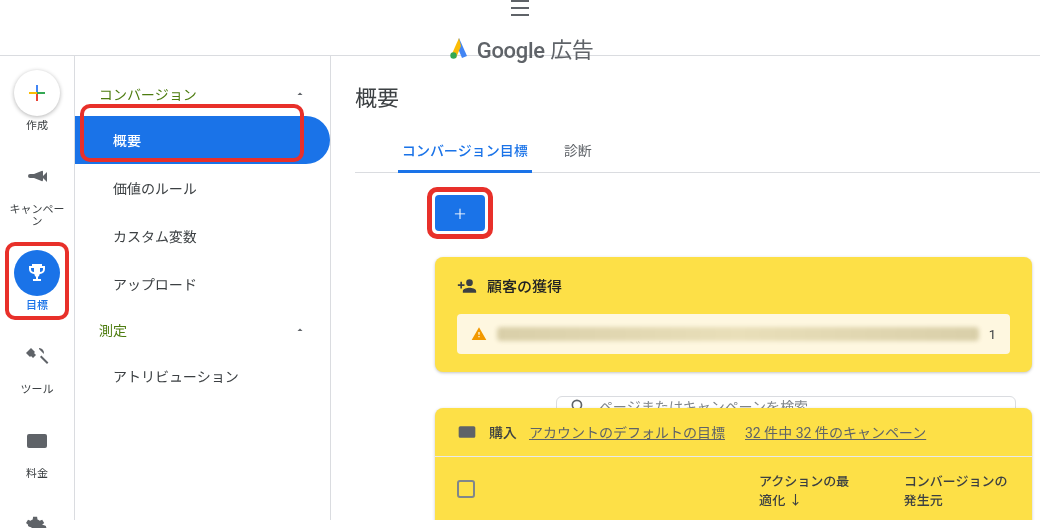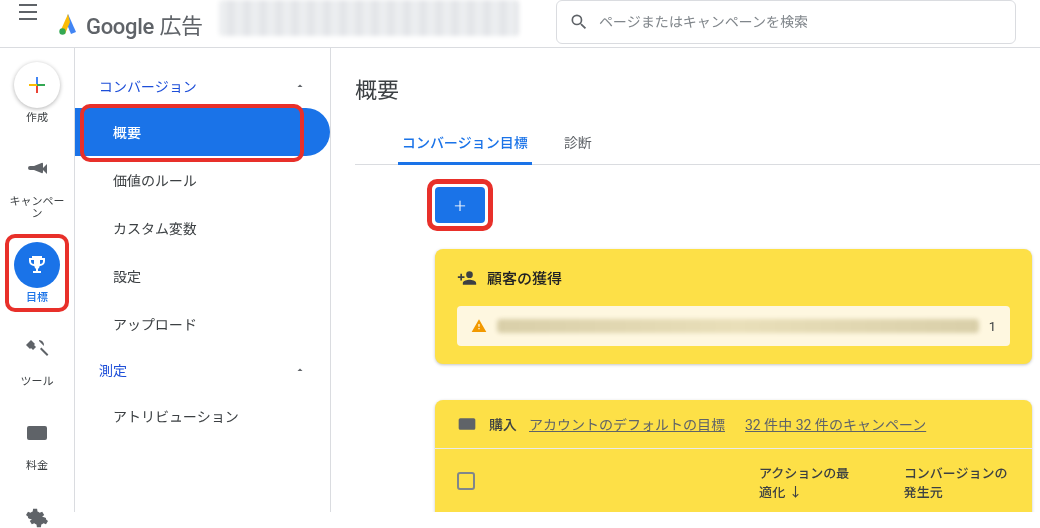--- a/index.html
+++ b/index.html
@@ -1,19 +1,19 @@
 <!DOCTYPE html>
 <html><head>
   <meta charset="utf-8">
   <style>
     * { margin: 0; padding: 0; box-sizing: border-box; font-family: "Roboto", "Noto Sans JP", Arial, sans-serif; }
     body { background: #fff; color: #3c4043; overflow: hidden; width: 1040px; height: 528px; }
 
     
-    .topbar { height: 48px; display: flex; border-bottom: 1px solid #dadce0; padding: 0 16px; gap: 16px; }
+    .topbar { height: 56px; display: flex; align-items: center; border-bottom: 1px solid #dadce0; padding: 0 16px; gap: 16px; flex-direction: column; }
     .hamburger { width: 24px; height: 24px; cursor: pointer; display: flex; flex-direction: column; justify-content: center; gap: 5px; }
     .hamburger span { display: block; height: 2px; background: #5f6368; width: 18px; margin: 0 auto; }
     .logo-wrap { display: flex; align-items: center; gap: 6px; }
     .logo-mark { width: 24px; height: 24px; }
     .logo-text { font-size: 22px; color: #5f6368; letter-spacing: -0.3px; }
     .logo-text .g { font-weight: 500; }
     .blur-strip { flex: 0 0 300px; height: 36px; border-radius: 4px; background: repeating-linear-gradient(90deg,#eceef0 0 8px,#e4e6e9 8px 16px); filter: blur(2px); }
     .search-box { margin-left: auto; margin-right: 8px; width: 460px; height: 44px; border: 1px solid #dadce0; border-radius: 6px; display: flex; align-items: center; padding: 0 12px; gap: 10px; color: #5f6368; }
     .search-box input { border: none; outline: none; flex: 1; font-size: 14px; color: #3c4043; background: transparent; }
     .search-box input::placeholder { color: #80868b; }
@@ -30,21 +30,21 @@
     .icon24 { width: 24px; height: 24px; fill: #5f6368; }
     .icon20 { width: 20px; height: 20px; fill: #5f6368; }
     .rail-active .circle { background: #1a73e8; }
     .rail-active .icon24 { fill: #fff; }
     .rail-active .lbl { color: #1a73e8; font-weight: 500; }
     .red-box { position: relative; }
     .red-box::after { content: ""; position: absolute; inset: -4px; border: 4px solid #e8302a; border-radius: 10px; pointer-events: none; }
 
     
     .side { width: 256px; border-right: 1px solid #dadce0; padding-top: 16px; overflow-y: auto; }
-    .side-group-hd { display: flex; align-items: center; justify-content: space-between; padding: 12px 24px 12px 24px; color: #1d4ed8; font-size: 14px; cursor: pointer; }
+    .side-group-hd { display: flex; align-items: center; justify-content: space-between; padding: 12px 24px 12px 24px; color: #4d7c0f; font-size: 14px; cursor: pointer; }
     .side-item { display: flex; align-items: center; height: 48px; padding: 0 24px 0 38px; font-size: 14px; color: #3c4043; cursor: pointer; border-radius: 0 24px 24px 0; margin-right: 0; }
     .side-item.active { background: #1a73e8; color: #fff; font-weight: 500; }
     .side-container { position: relative; }
     .red-outline-side { position: absolute; left: 80px; top: 104px; width: 224px; height: 58px; border: 4px solid #e8302a; border-radius: 10px; pointer-events: none; }
 
     
     .main { flex: 1; padding: 24px 0 0 24px; overflow: hidden; }
     .page-title { font-size: 22px; color: #3c4043; margin-bottom: 18px; }
     .tabs { display: flex; gap: 28px; border-bottom: 1px solid #dadce0; margin-right: 0; }
     .tab { padding: 10px 4px; font-size: 14px; color: #5f6368; cursor: pointer; border-bottom: 3px solid transparent; margin-bottom: -1px; }
@@ -165,23 +165,20 @@
         </svg>
     </div>
     <div class="side-item active">
         <span>概要</span>
       </div>
     <div class="side-item">
         <span>価値のルール</span>
       </div>
     <div class="side-item">
         <span>カスタム変数</span>
-      </div>
-    <div class="side-item">
-        <span>設定</span>
       </div>
     <div class="side-item">
         <span>アップロード</span>
       </div>
     <div class="side-group-hd">
       <span>測定</span>
       <svg class="chev" viewBox="0 0 24 24">
           <path d="M7 14l5-5 5 5z" fill="#5f6368"></path>
         </svg>
     </div>

